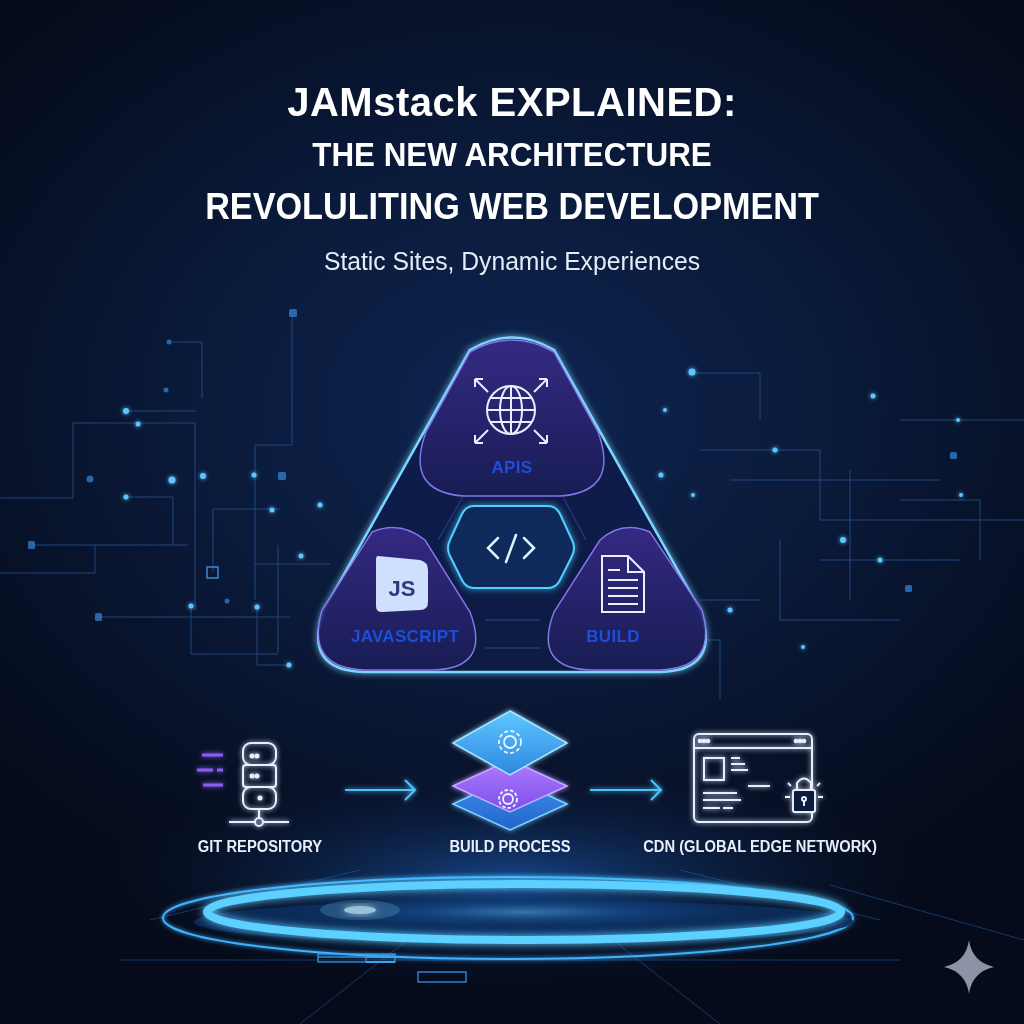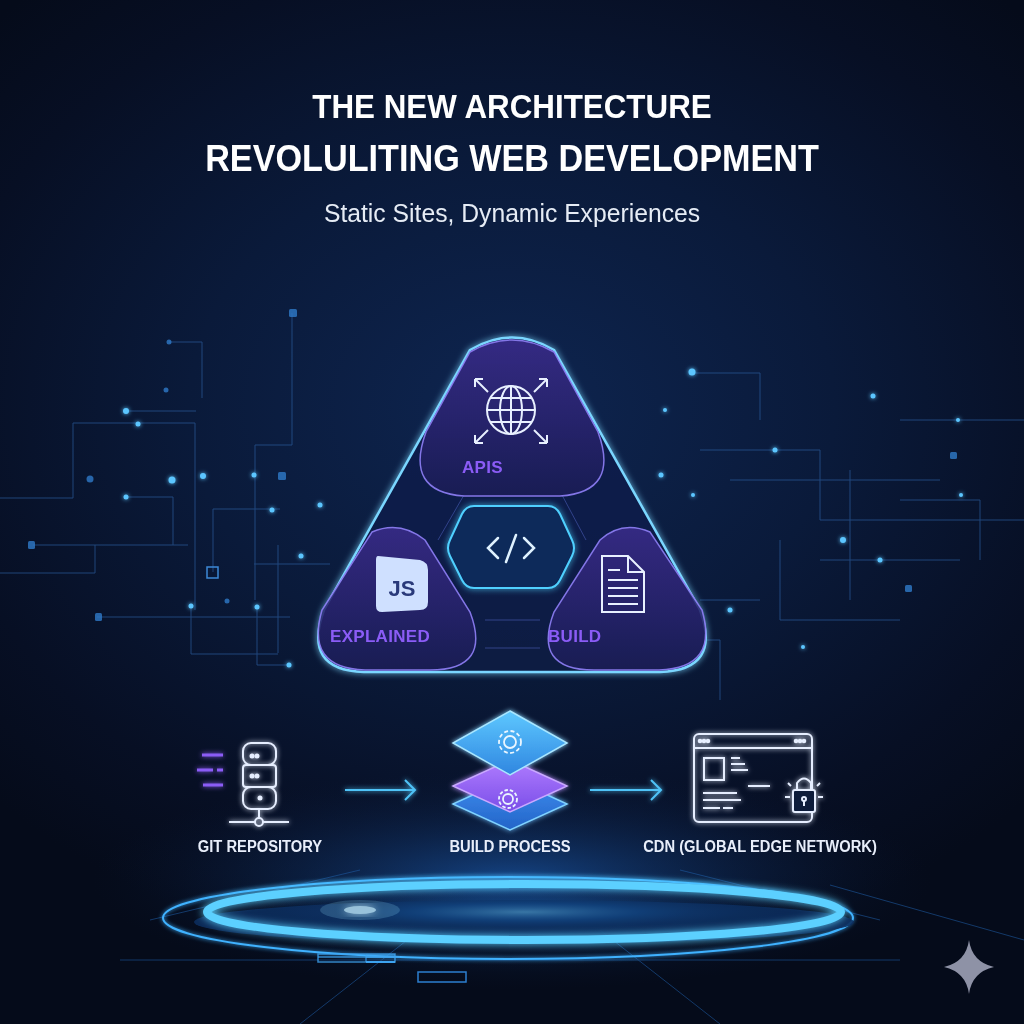--- a/index.html
+++ b/index.html
@@ -9,21 +9,21 @@
     font-family: "Liberation Sans", sans-serif;
     color:#fff;
   }
   .bg-svg { position:absolute; left:0; top:0; width:1024px; height:1024px; }
   .title-block { position:absolute; left:0; top:78px; width:1024px; text-align:center; }
   .title-line1 { font-size:40px; font-weight:bold; letter-spacing:0.5px; line-height:48px; }
   .title-line2 { font-size:33px; font-weight:bold; line-height:42px; margin-top:8px; transform:scaleX(0.95); }
   .title-line3 { font-size:36px; font-weight:bold; line-height:46px; margin-top:8px; transform:scaleX(0.95); }
   .subtitle { font-size:26px; color:#e6ecf5; margin-top:14px; line-height:34px; transform:scaleX(0.95); }
 
-  .tri-label { position:absolute; font-weight:bold; font-size:17px; color:#8b5cf6; text-align:left; letter-spacing:0.3px; }
+  .tri-label { position:absolute; font-weight:bold; font-size:17px; color:#1d4ed8; text-align:center; letter-spacing:0.3px; }
   .flow-label { position:absolute; top:838px; font-size:16px; font-weight:bold; color:#e8eefa; text-align:center; white-space:nowrap; transform:scaleX(0.92); }
   .sparkle { position:absolute; left:944px; top:940px; width:50px; height:54px; }
 </style>
 </head>
 <body>
 
 <svg class="bg-svg" viewBox="0 0 1024 1024">
   <defs>
     <radialGradient id="platGlow" cx="50%" cy="50%" r="50%">
       <stop offset="0%" stop-color="#6fd0ff" stop-opacity="0.9"></stop>
@@ -155,20 +155,21 @@
   <line x1="366" y1="962" x2="395" y2="962" stroke="#3fa4f0" stroke-width="1"></line>
   <line x1="366" y1="962" x2="395" y2="962" stroke="#3fa4f0" stroke-width="1"></line>
   <rect x="318" y="954" width="77" height="8" fill="none" stroke="#3fa4f0" stroke-width="1.5" opacity="0.8"></rect>
   <line x1="366" y1="946" x2="366" y2="975" stroke="#6fd6ff" stroke-width="3" filter="url(#softglow)"></line>
   <rect x="418" y="972" width="48" height="10" fill="none" stroke="#2d7fd0" stroke-width="1.5"></rect>
   <ellipse cx="360" cy="910" rx="40" ry="10" fill="#8fe0ff" opacity="0.2"></ellipse>
   <ellipse cx="360" cy="910" rx="16" ry="4" fill="#c8f0ff" opacity="0.7" filter="url(#glow)"></ellipse>
 </svg>
 
 <div class="title-block">
+  <div class="title-line1">JAMstack EXPLAINED:</div>
   <div class="title-line2">THE NEW ARCHITECTURE</div>
   <div class="title-line3">REVOLULITING WEB DEVELOPMENT</div>
   <div class="subtitle">Static Sites, Dynamic Experiences</div>
 </div>
 
 <svg class="bg-svg" viewBox="0 0 1024 1024">
   <defs>
     <linearGradient id="lobeFill" x1="0" y1="0" x2="0" y2="1">
       <stop offset="0%" stop-color="#3b2c8c" stop-opacity="0.9"></stop>
       <stop offset="100%" stop-color="#1a1d55" stop-opacity="0.95"></stop>
@@ -244,21 +245,21 @@
 <svg class="bg-svg" viewBox="0 0 1024 1024" style="pointer-events:none">
   <path d="M 474,506 L 548,506 Q 556,506 560,514 L 572,540 Q 576,548 572,556 L 560,580 Q 556,588 548,588 L 474,588 Q 466,588 462,580 L 450,556 Q 446,548 450,540 L 462,514 Q 466,506 474,506 Z" fill="#0f2a5a" stroke="#4fd0ff" stroke-width="2" filter="url(#tglow)"></path>
   <g stroke="#dff2ff" stroke-width="2.5" fill="none" stroke-linecap="round">
     <polyline points="498,538 488,548 498,558"></polyline>
     <line x1="516" y1="535" x2="506" y2="562"></line>
     <polyline points="524,538 534,548 524,558"></polyline>
   </g>
 </svg>
 
 <div class="tri-label" style="left:462px; top:458px; width:100px;">APIS</div>
-<div class="tri-label" style="left:330px; top:627px; width:150px;">EXPLAINED</div>
+<div class="tri-label" style="left:330px; top:627px; width:150px;">JAVASCRIPT</div>
 <div class="tri-label" style="left:548px; top:627px; width:130px;">BUILD</div>
 
 <svg class="bg-svg" viewBox="0 0 1024 1024">
   <defs>
     <linearGradient id="layerTop" x1="0" y1="0" x2="0" y2="1">
       <stop offset="0%" stop-color="#5ec8ff"></stop>
         <stop offset="100%" stop-color="#2f86e0"></stop>
     </linearGradient>
     <linearGradient id="layerMid" x1="0" y1="0" x2="0" y2="1">
       <stop offset="0%" stop-color="#b07cff"></stop>

